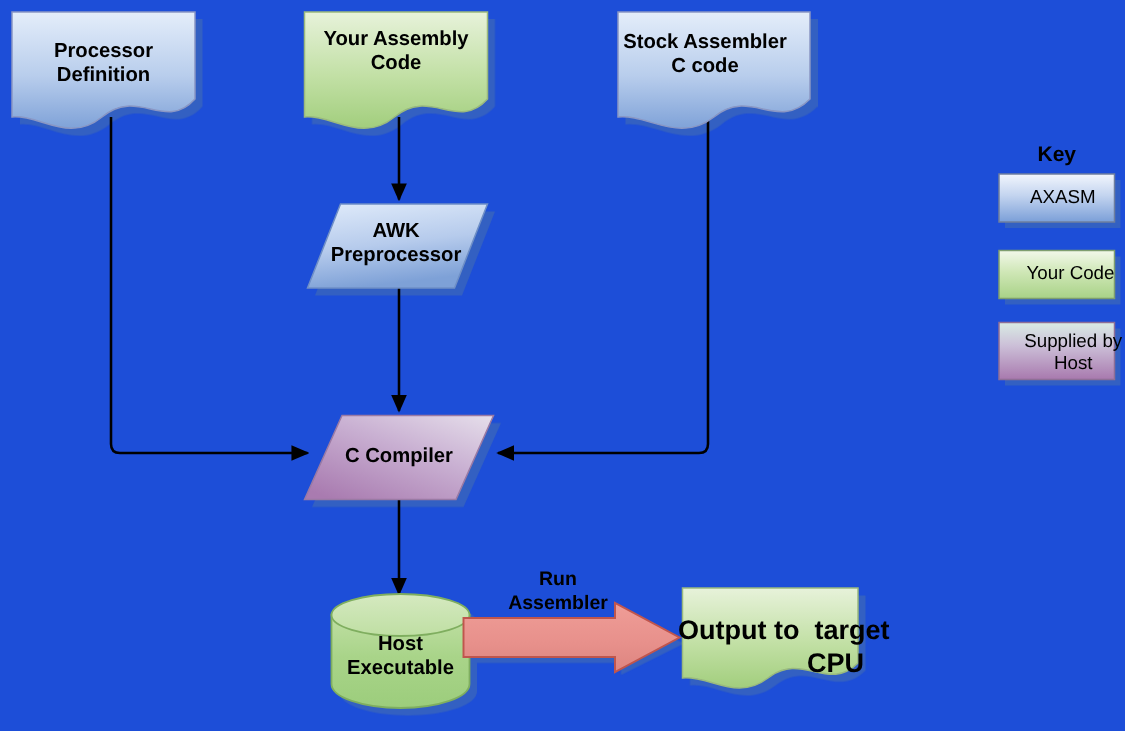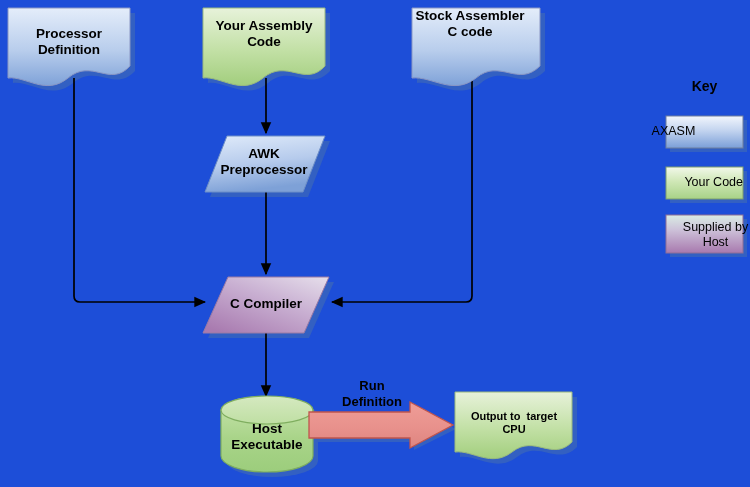--- a/index.html
+++ b/index.html
@@ -28,21 +28,21 @@
     font-weight: bold;
     color: #000;
     text-align: center;
     line-height: 1.22;
     pointer-events: none;
     white-space: pre;
   }
   .lbl-doc   { font-size: 13.5px; }
   .lbl-proc  { font-size: 13.5px; }
   .lbl-db    { font-size: 13.5px; }
-  .lbl-out   { font-size: 11px; }
+  .lbl-out   { font-size: 18px; text-align: right; }
   .lbl-edge  { font-size: 13px; }
   .key-title { font-size: 14px; font-weight: bold; }
   .key-label { font-size: 12.5px; font-weight: normal; line-height: 1.18; }
 </style>
 </head>
 <body>
 
 <div id="canvas">
 
   <svg class="layer" viewBox="0 0 750 487" xmlns="http://www.w3.org/2000/svg">
@@ -148,39 +148,39 @@
     <rect x="666" y="167" width="77" height="32" fill="url(#gKeyGreen)" stroke="#7f9e6f" stroke-width="1"></rect>
     <rect x="666" y="215" width="77" height="38" fill="url(#gKeyPurple)" stroke="#8e6f96" stroke-width="1"></rect>
   </svg>
 
   <div class="node-label lbl-doc" style="left:8px;  top:26px;  width:122px;">Processor
 Definition</div>
 
   <div class="node-label lbl-doc" style="left:203px; top:18px;  width:122px;">Your Assembly
 Code</div>
 
-  <div class="node-label lbl-doc" style="left:412px; top:8px;  width:116px;">Stock Assembler
+  <div class="node-label lbl-doc" style="left:412px; top:20px;  width:116px;">Stock Assembler
 C code</div>
 
   <div class="node-label lbl-proc" style="left:203px; top:296px; width:126px;">C Compiler</div>
 
   <div class="node-label lbl-proc" style="left:203px; top:146px; width:122px;">AWK
 Preprocessor</div>
 
   <div class="node-label lbl-db" style="left:213px; top:421px; width:108px;">Host
 Executable</div>
 
   <div class="node-label lbl-out" style="left:452px; top:410px; width:124px;">Output to  target
 CPU</div>
 
   <div class="node-label lbl-edge" style="left:327px; top:378px; width:90px;">Run
-Definition</div>
+Assembler</div>
 
-  <div class="node-label key-title" style="left:666px; top:78px; width:77px;">Key</div>
+  <div class="node-label key-title" style="left:666px; top:94px; width:77px;">Key</div>
 
-  <div class="node-label key-label" style="left:635px; top:124px; width:77px;">AXASM</div>
+  <div class="node-label key-label" style="left:670px; top:124px; width:77px;">AXASM</div>
 
   <div class="node-label key-label" style="left:666px; top:175px; width:77px;text-align:right;">Your Code</div>
 
   <div class="node-label key-label" style="left:666px; top:220px; width:99px;">Supplied by
 Host</div>
 
 </div>
 
 </body></html>

